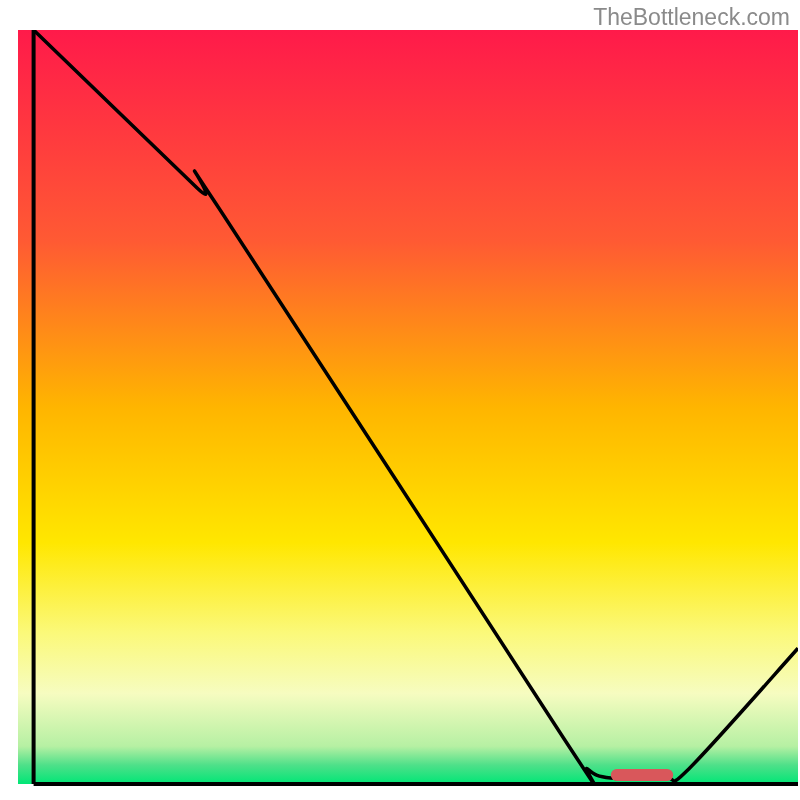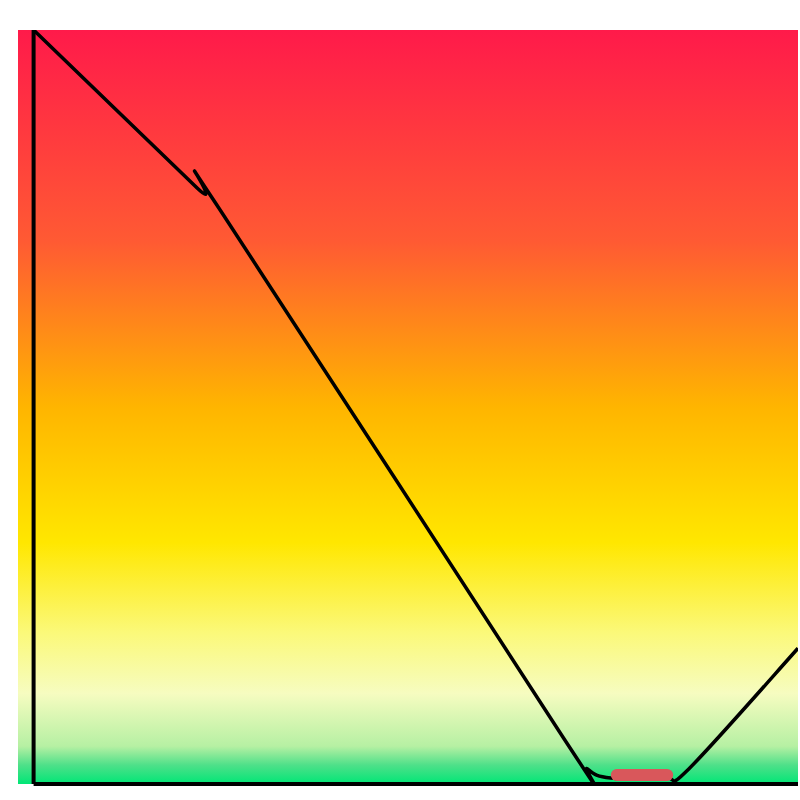--- a/index.html
+++ b/index.html
@@ -25,20 +25,21 @@
     z-index: 10;
   }
   svg {
     display: block;
   }
 </style>
 </head>
 <body>
 
 <div class="chart-container">
+  <div class="watermark">TheBottleneck.com</div>
 
   <svg id="chart-svg" width="800" height="800" viewBox="0 0 800 800">
     <defs>
       <linearGradient id="bg-grad" x1="0" y1="0" x2="0" y2="1">
           <stop offset="0%" stop-color="#ff1a4a"></stop>
           <stop offset="28.000000000000004%" stop-color="#ff5a33"></stop>
           <stop offset="50%" stop-color="#ffb500"></stop>
           <stop offset="68%" stop-color="#ffe700"></stop>
           <stop offset="80%" stop-color="#fbf97a"></stop>
           <stop offset="88%" stop-color="#f6fcc0"></stop>

